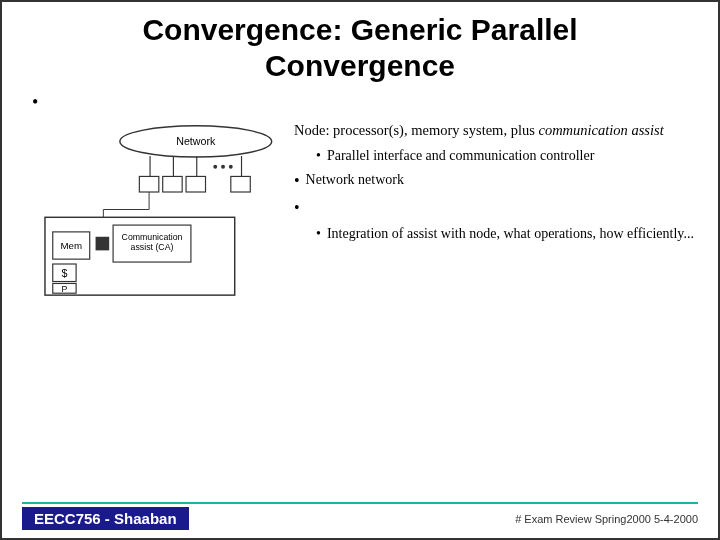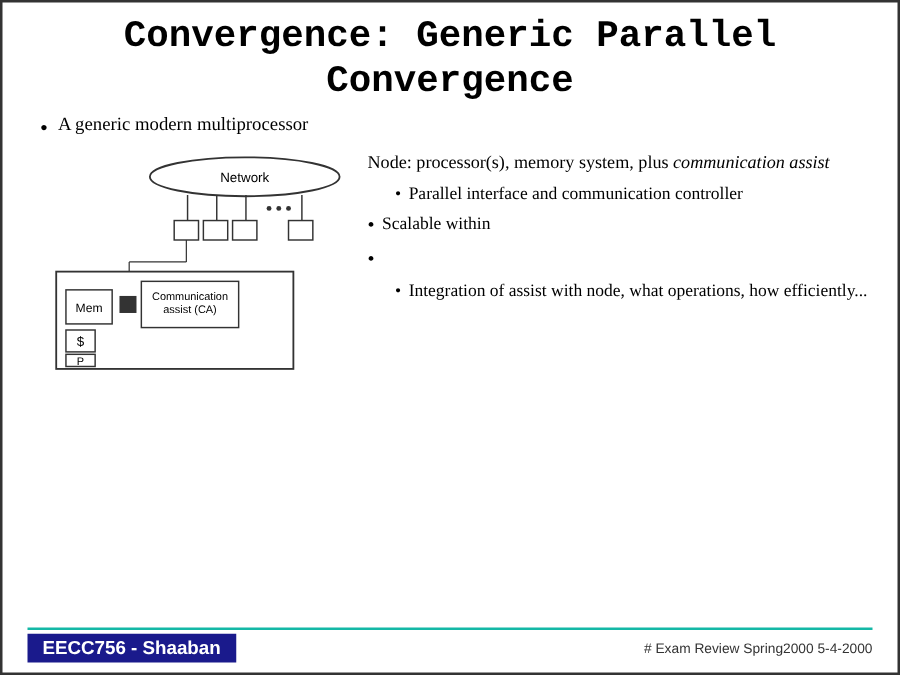--- a/index.html
+++ b/index.html
@@ -25,21 +25,21 @@
     }
 
     .title-block {
       text-align: center;
       margin-bottom: 8px;
     }
 
     .title-line1, .title-line2 {
       font-size: 30px;
       font-weight: bold;
-      font-family: Liberation Mono, monospace;
+      font-family: Liberation Sans, sans-serif;
       line-height: 1.2;
     }
 
     .bullet-main {
       font-size: 15px;
       margin-left: 10px;
       margin-bottom: 6px;
       display: flex;
       align-items: flex-start;
     }
@@ -138,21 +138,20 @@
 
 <div class="slide">
 
   <div class="title-block">
     <div class="title-line1">Convergence: Generic Parallel</div>
     <div class="title-line2">Convergence</div>
   </div>
 
   <div class="bullet-main">
     <span class="bullet-dot">•</span>
-    <span>A generic modern multiprocessor</span>
   </div>
 
   <div class="full-text-section">
 
     <div style="float:left; margin-right:12px; margin-bottom:4px;">
       <svg class="diagram-svg" viewBox="0 0 260 185">
 
         <ellipse cx="175" cy="22" rx="78" ry="16" fill="none" stroke="#333" stroke-width="1.5"></ellipse>
         <text x="175" y="26" text-anchor="middle" font-size="11" font-family="Arial,sans-serif" fill="#000">Network</text>
 
@@ -199,21 +198,21 @@
         <span>Node: processor(s), memory system, plus </span><em>communication assist</em>
       </div>
 
       <div class="sub-bullet">
         <span class="bdot">•</span>
         <span>Parallel interface and communication controller</span>
       </div>
 
       <div class="bullet-item">
         <span class="bdot">•</span>
-        <span>Scalable within</span>
+        <span>Network network</span>
       </div>
 
       <div class="bullet-item">
         <span class="bdot">•</span>
       </div>
 
       <div class="sub-bullet">
         <span class="bdot">•</span>
         <span>Integration of assist with node, what operations, how efficiently...</span>
       </div>

